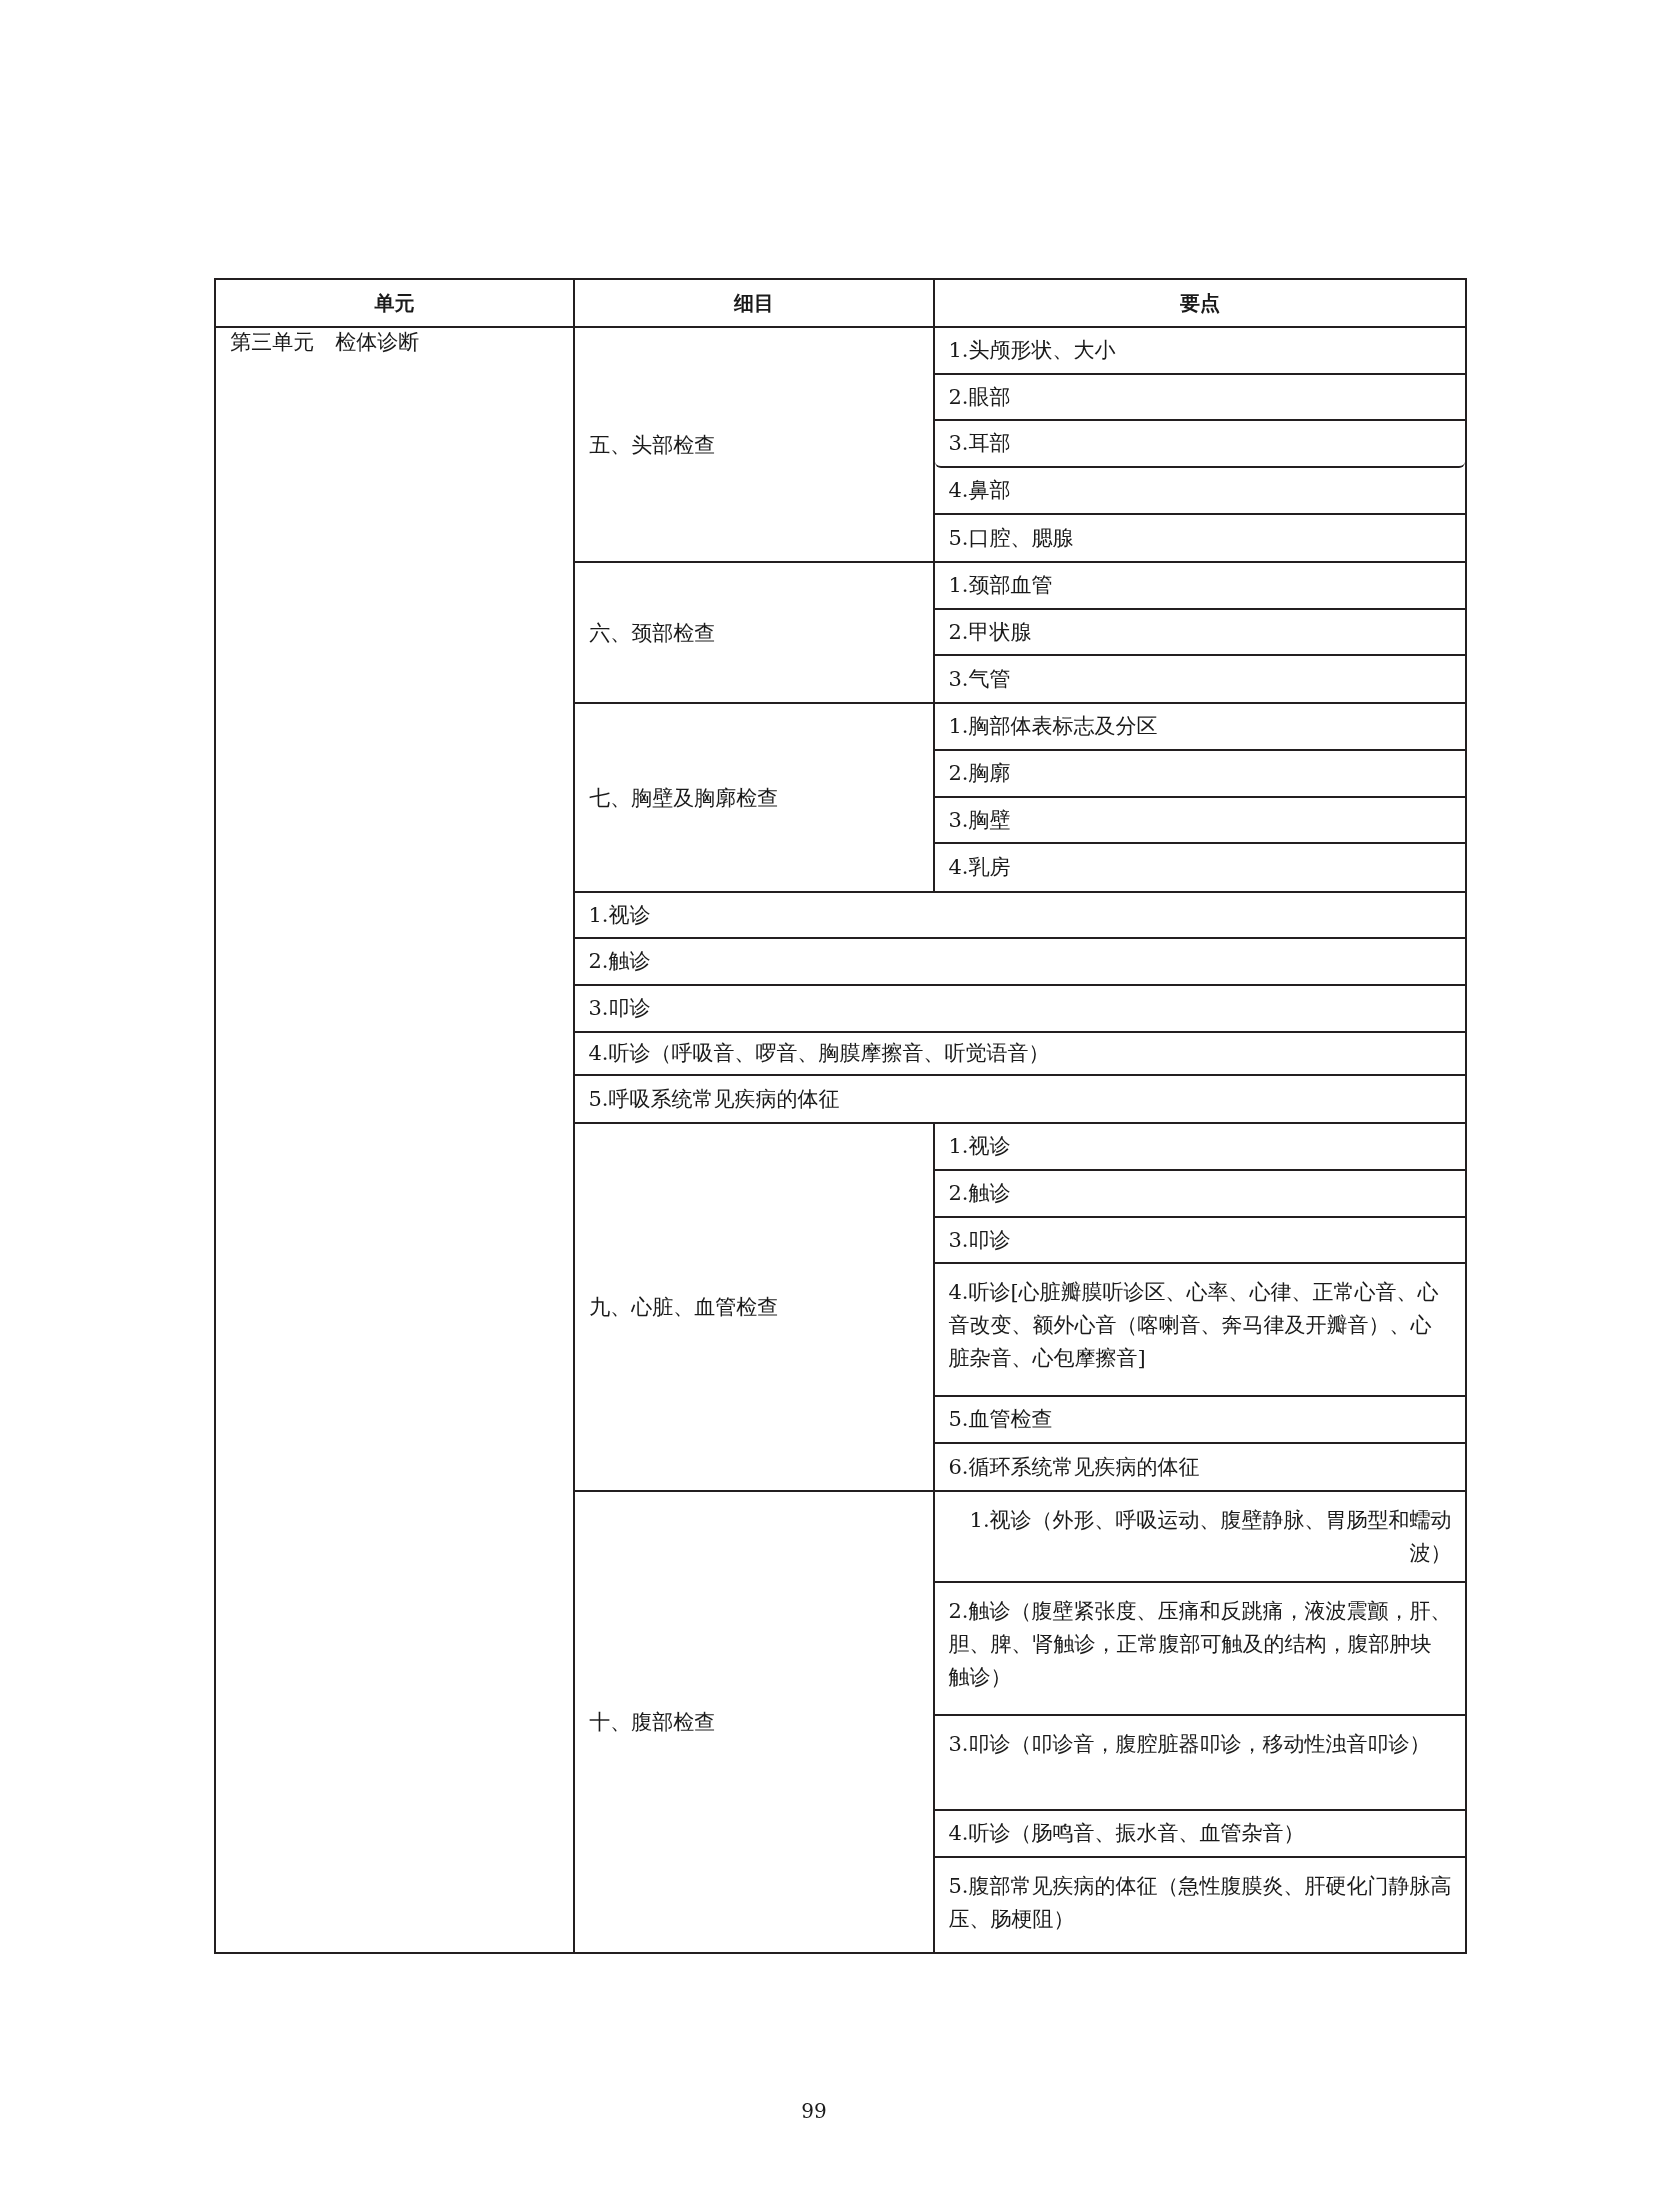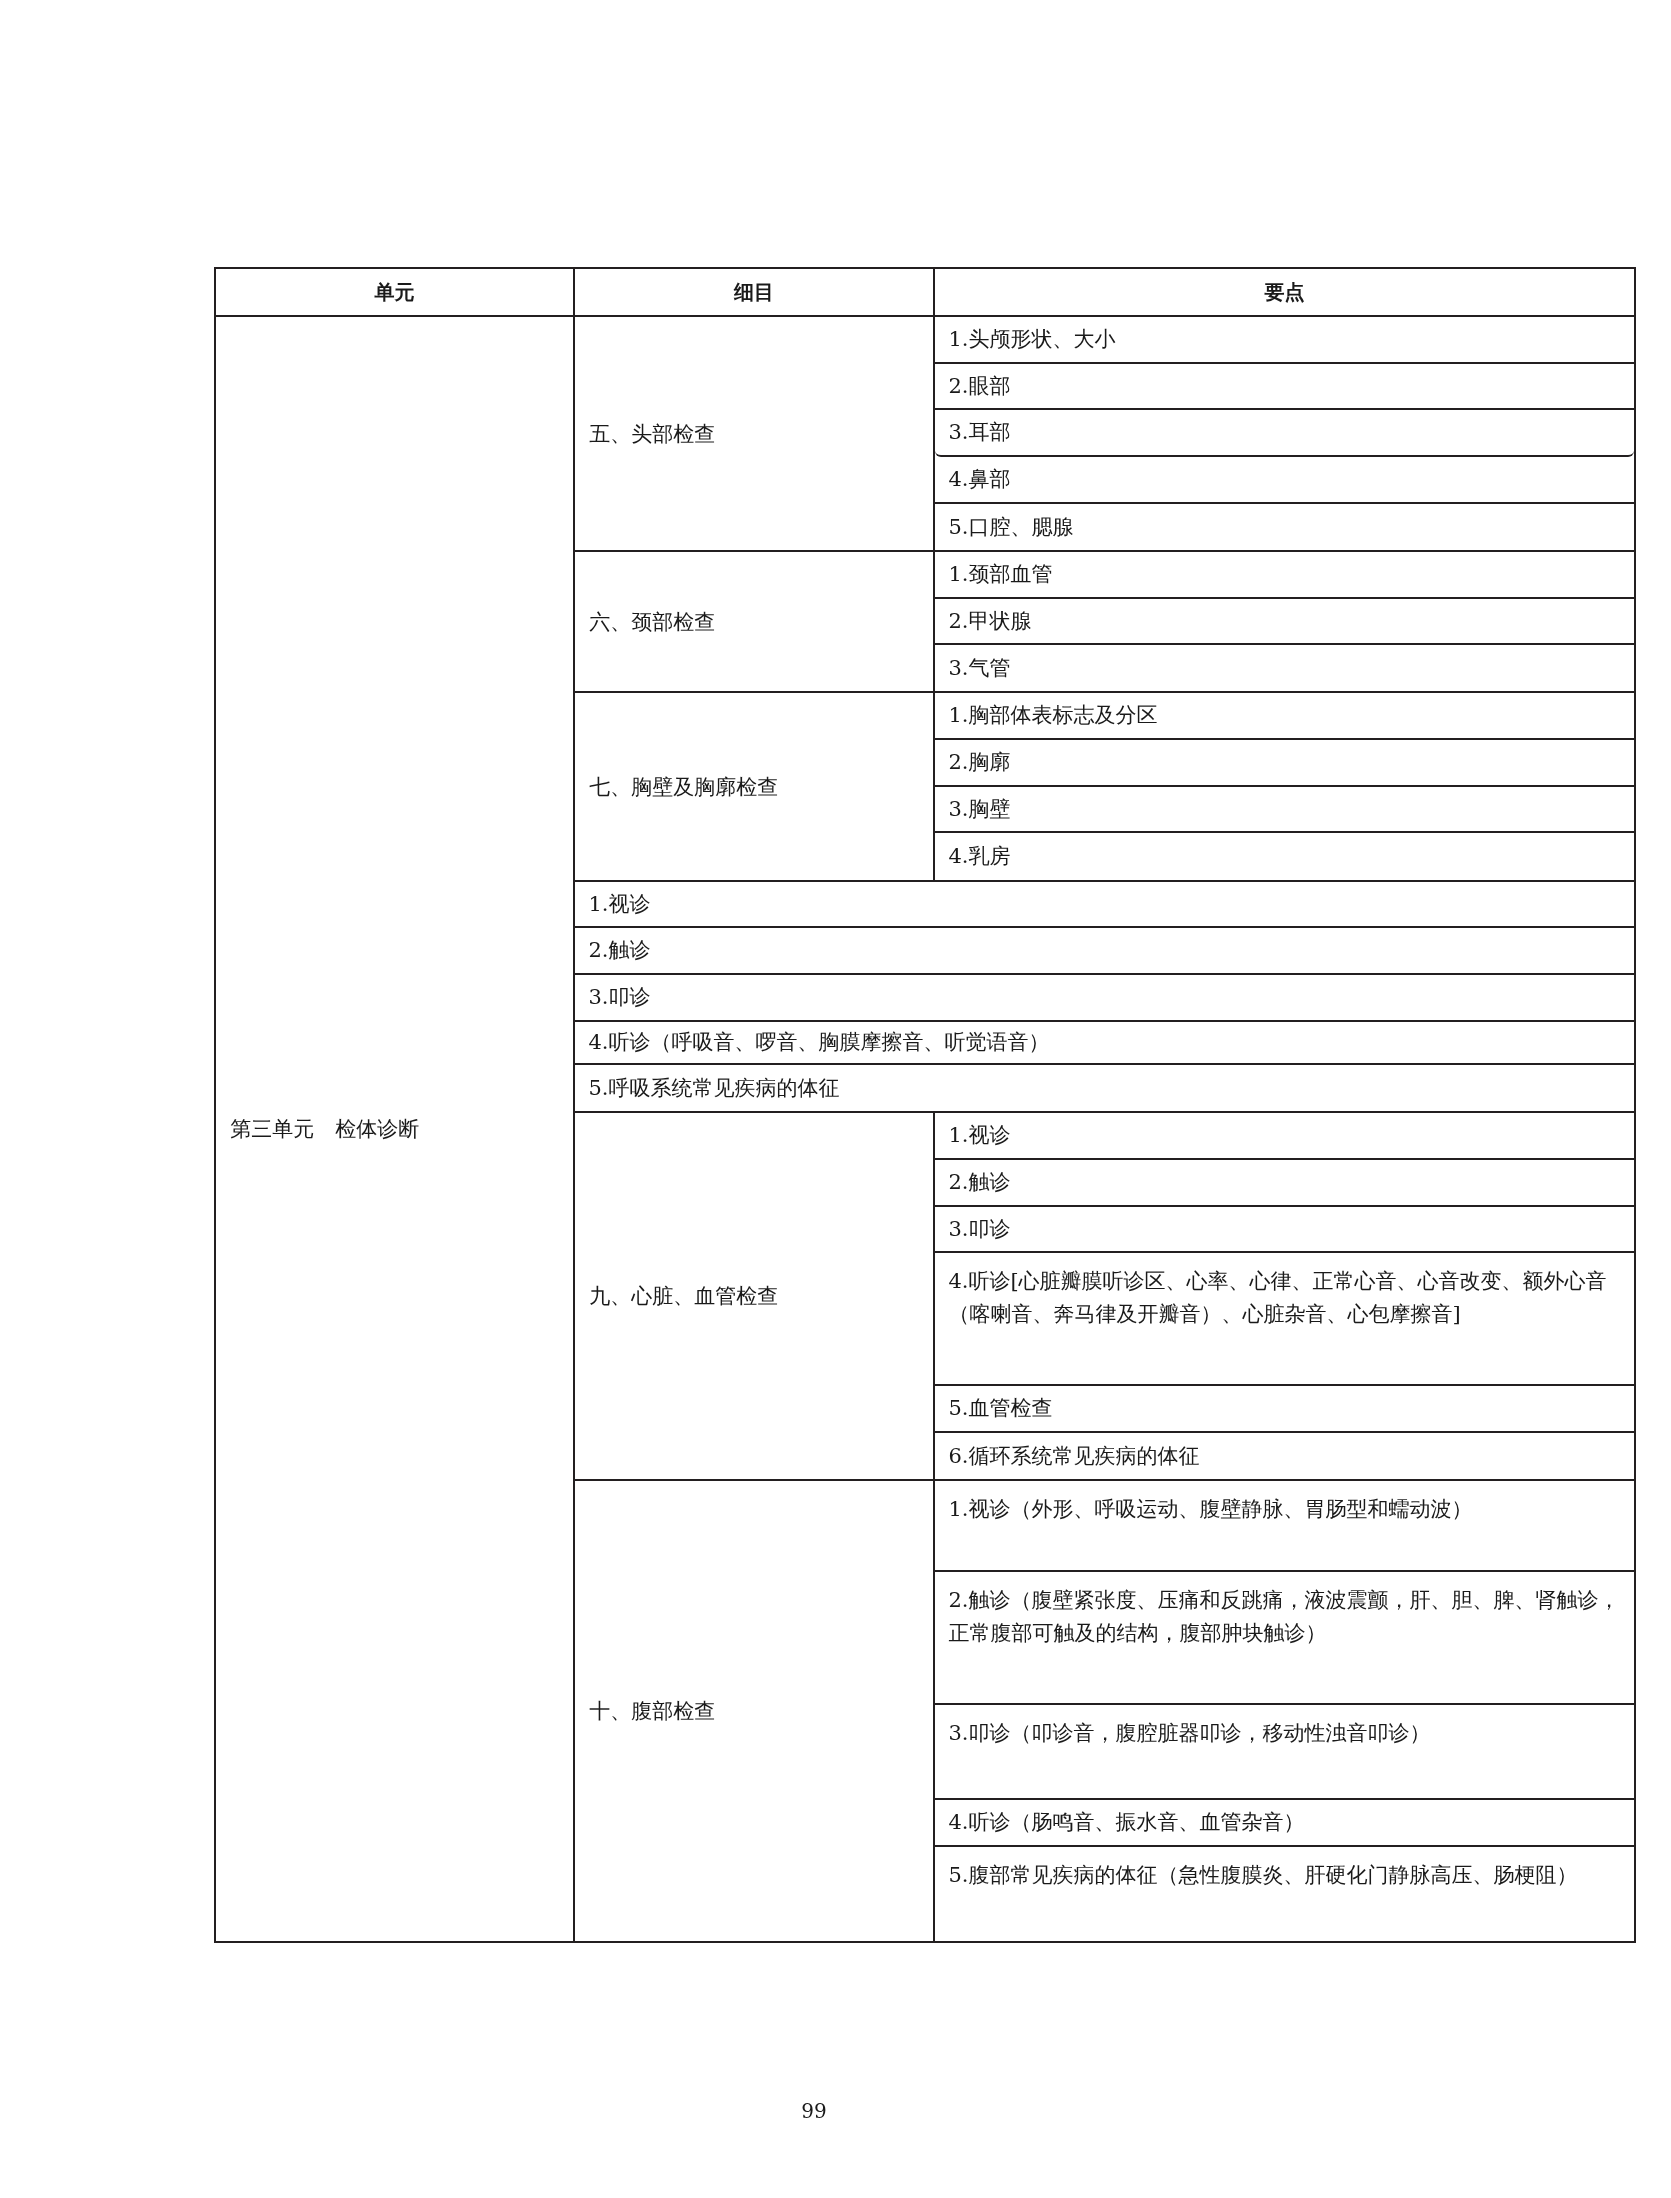--- a/index.html
+++ b/index.html
@@ -1,24 +1,24 @@
 <!DOCTYPE html>
 <html><head>
 <meta charset="utf-8">
 <style>
   html, body { margin:0; padding:0; background:#ffffff; }
   body { width:1672px; height:2199px; position:relative; font-family:"DejaVu Serif","Liberation Serif",serif; color:#1a1a1a; }
-  .tbl { position:absolute; left:214px; top:267px; width:1422px; border:2.9px solid #231f20; box-sizing:border-box; }
+  .tbl { position:absolute; left:214px; top:278px; width:1253px; border:2.9px solid #231f20; box-sizing:border-box; }
   .hdr { display:flex; height:48px; border-bottom:2.9px solid #231f20; box-sizing:border-box; }
   .hdr > div { display:flex; align-items:center; justify-content:center; font-family:"DejaVu Sans","Liberation Sans",sans-serif; font-weight:bold; font-size:20px; box-sizing:border-box; }
   .c1 { width:359px; border-right:2.9px solid #231f20; }
   .c2 { width:360px; border-right:2.9px solid #231f20; }
   .c3 { flex:1; }
   .body { display:flex; }
-  .unit { width:359px; border-right:2.9px solid #231f20; display:flex; align-items:center; padding-left:14.3px; box-sizing:border-box; font-size:21px; }
+  .unit { width:359px; border-right:2.9px solid #231f20; display:flex; padding-left:14.3px; box-sizing:border-box; font-size:21px; }
   .groups { flex:1; display:flex; flex-direction:column; }
   .group { display:flex; border-bottom:2.9px solid #231f20; }
   .group:last-child { border-bottom:none; }
   .sub { width:360px; border-right:2.9px solid #231f20; display:flex; align-items:center; padding-left:14.3px; box-sizing:border-box; font-size:21px; }
   .points { flex:1; display:flex; flex-direction:column; }
   .pt { border-bottom:2.9px solid #231f20; padding:7.6px 13.4px 7.6px 13.4px; font-size:21px; line-height:33px; box-sizing:border-box; display:flex; align-items:center; }
   .pt:last-child { border-bottom:none; }
   .pt.multi { align-items:flex-start; padding-top:11.5px; }
   .pagenum { position:absolute; top:2099px; left:0; width:1628px; text-align:center; font-size:20px; }
 </style>

